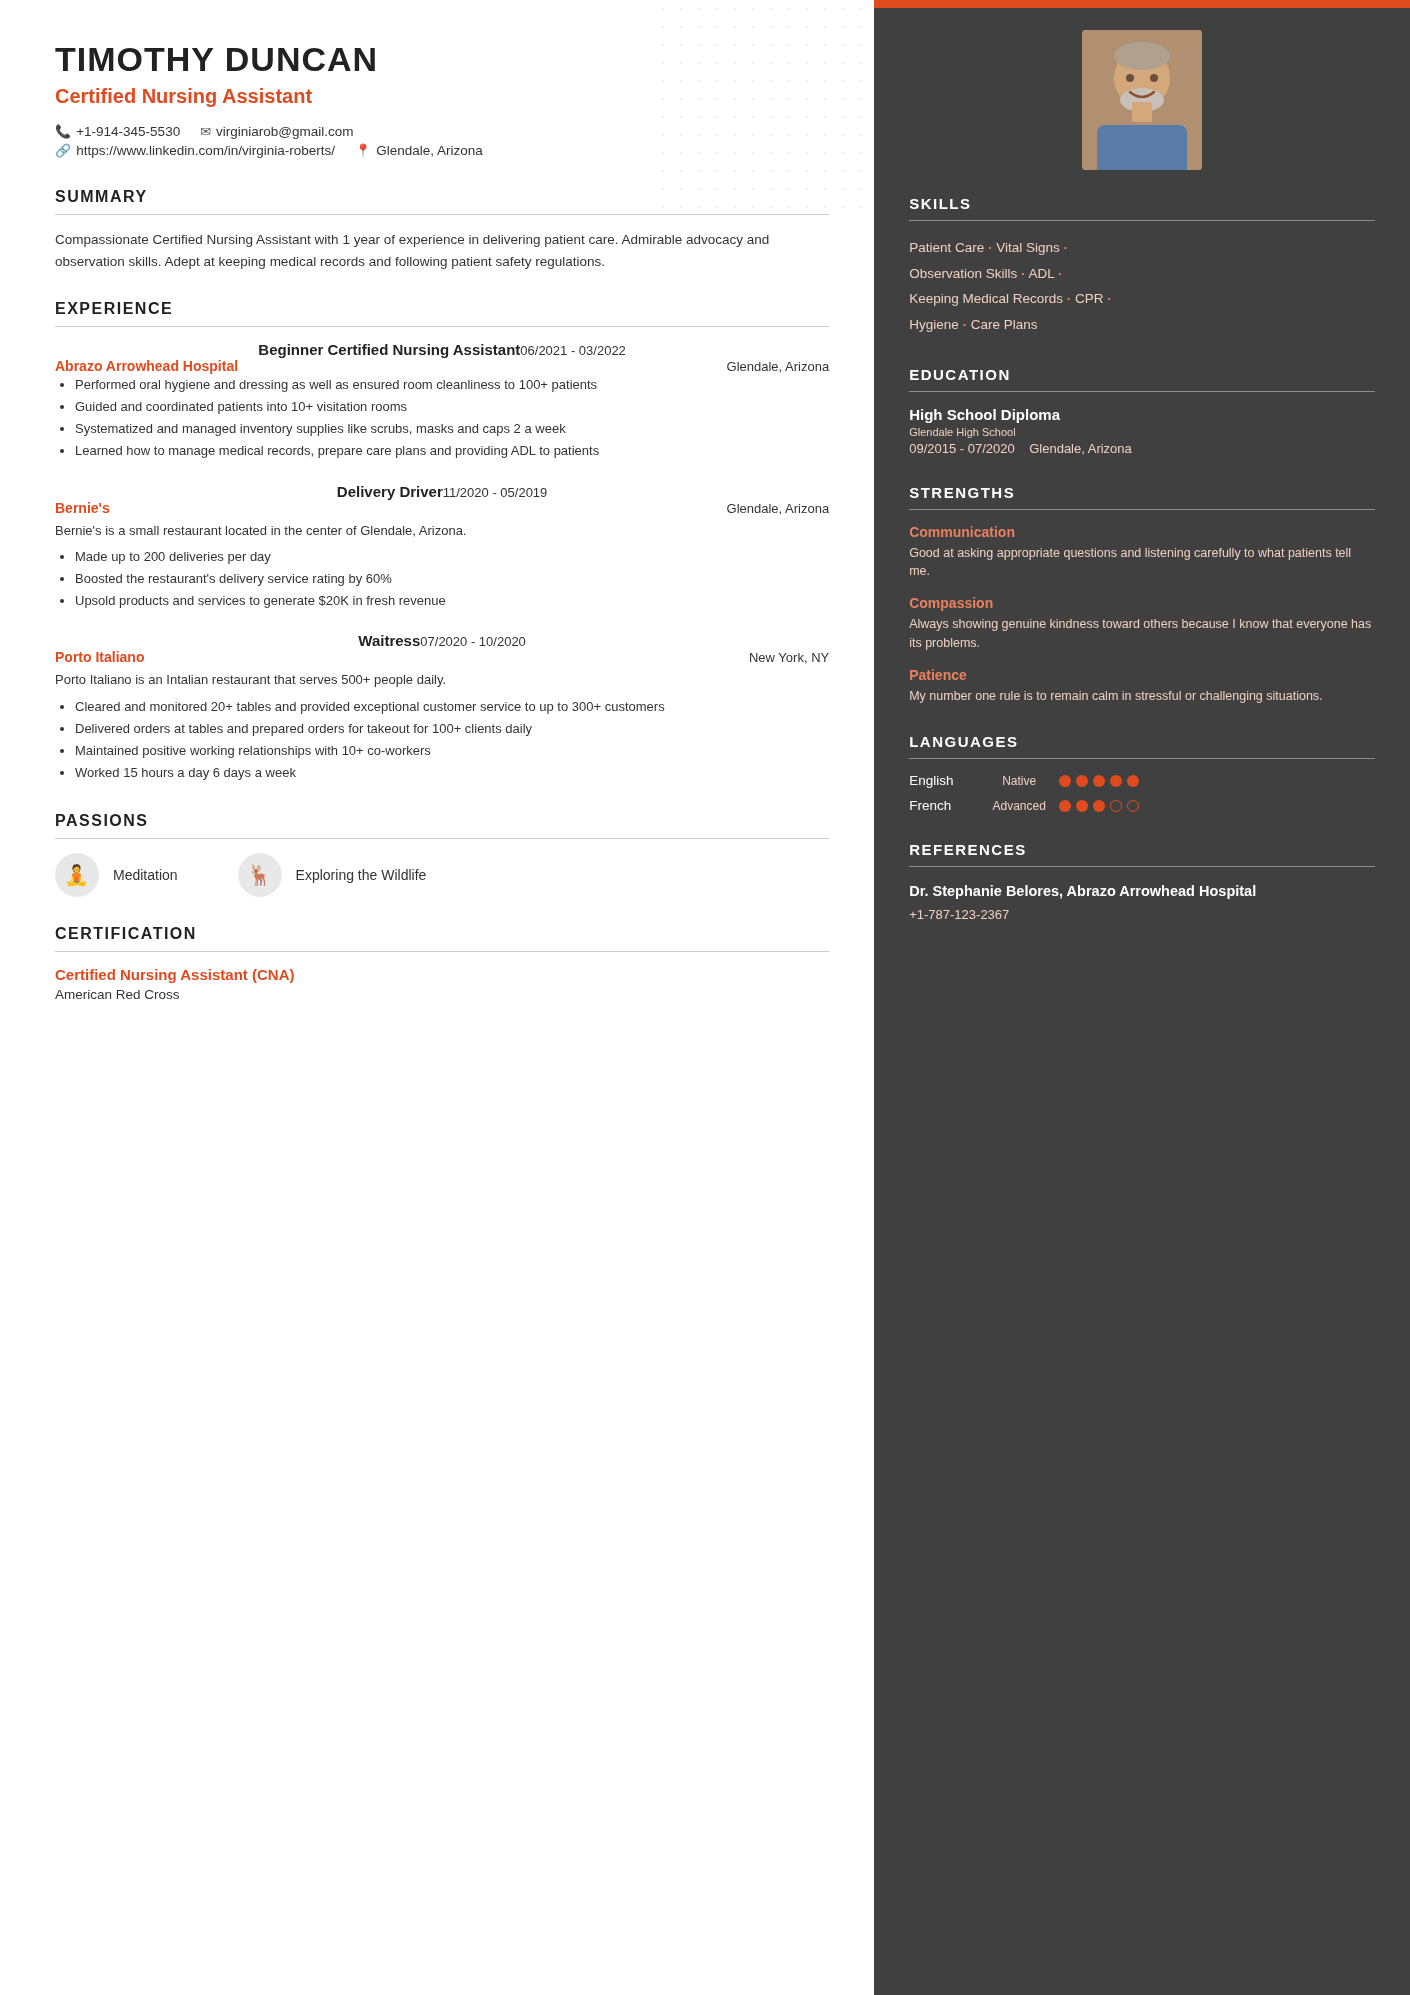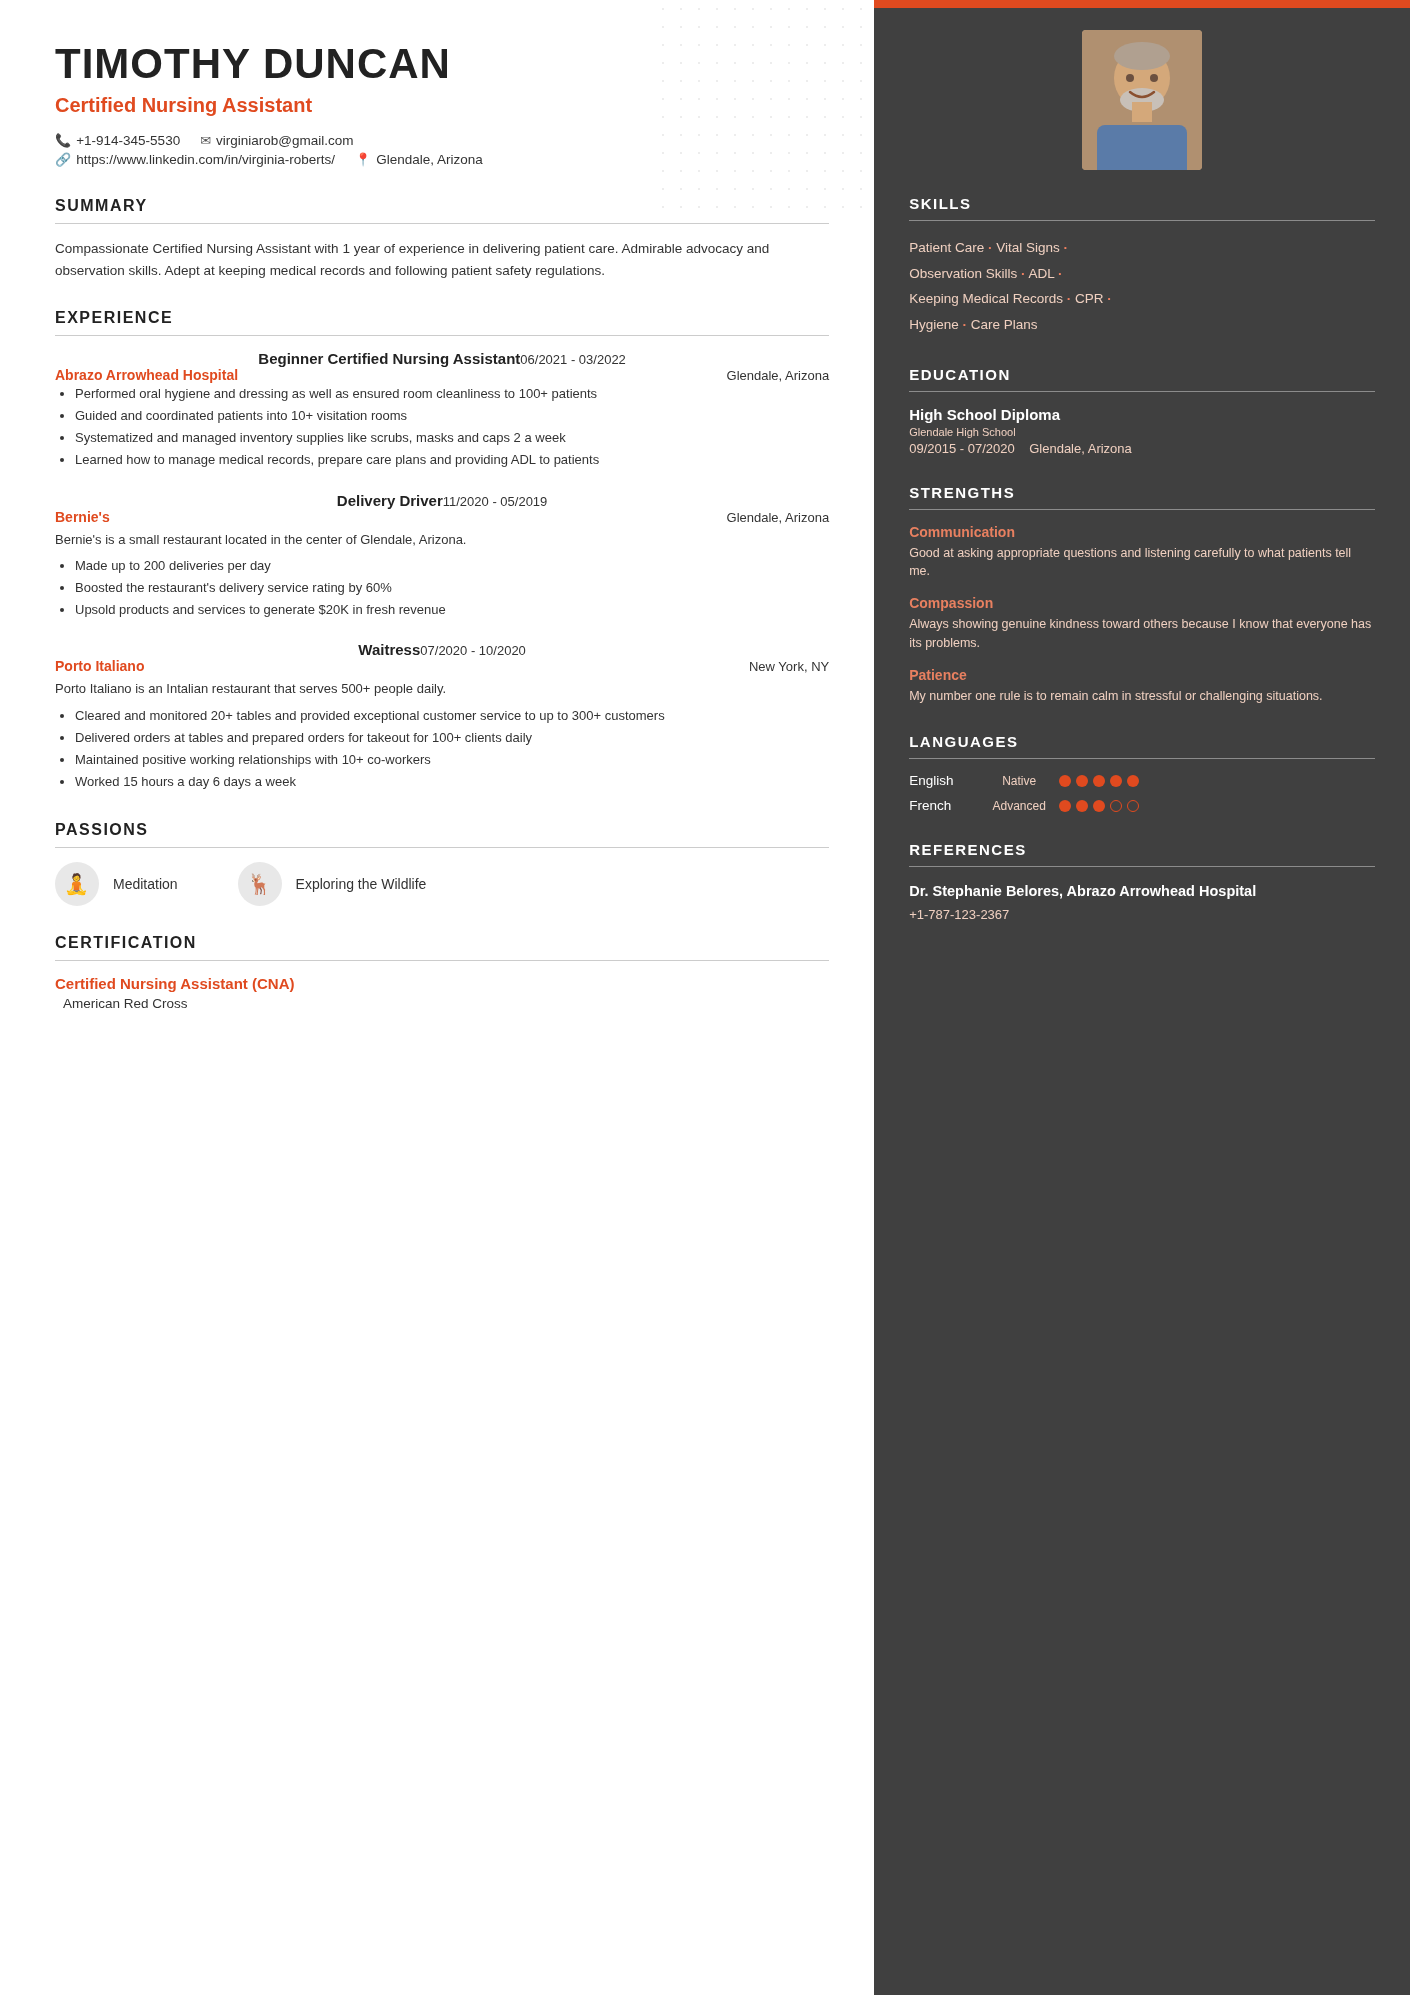--- a/index.html
+++ b/index.html
@@ -24,21 +24,21 @@
       content: '';
       position: absolute;
       top: 0; right: 0;
       width: 220px; height: 220px;
       background-image: radial-gradient(circle, #ccc 1.5px, transparent 1.5px);
       background-size: 18px 18px;
       opacity: 0.35;
     }
 
     .header-name {
-      font-size: 42px;
+      font-size: 34px;
       font-weight: 900;
       color: #222;
       letter-spacing: 1px;
       margin-bottom: 6px;
       position: relative;
       z-index: 1;
     }
 
     .header-title {
       font-size: 20px;
@@ -170,21 +170,20 @@
     
     .cert-title {
       font-size: 15px;
       font-weight: 700;
       color: #e04a1f;
       margin-bottom: 4px;
     }
     .cert-org {
       font-size: 13.5px;
       color: #333;
-      margin-left: 8px;
     }
 
     
     .right-col {
       width: 38%;
       background: #404040;
       padding: 0 35px 40px 35px;
       color: #fff;
       position: relative;
     }

